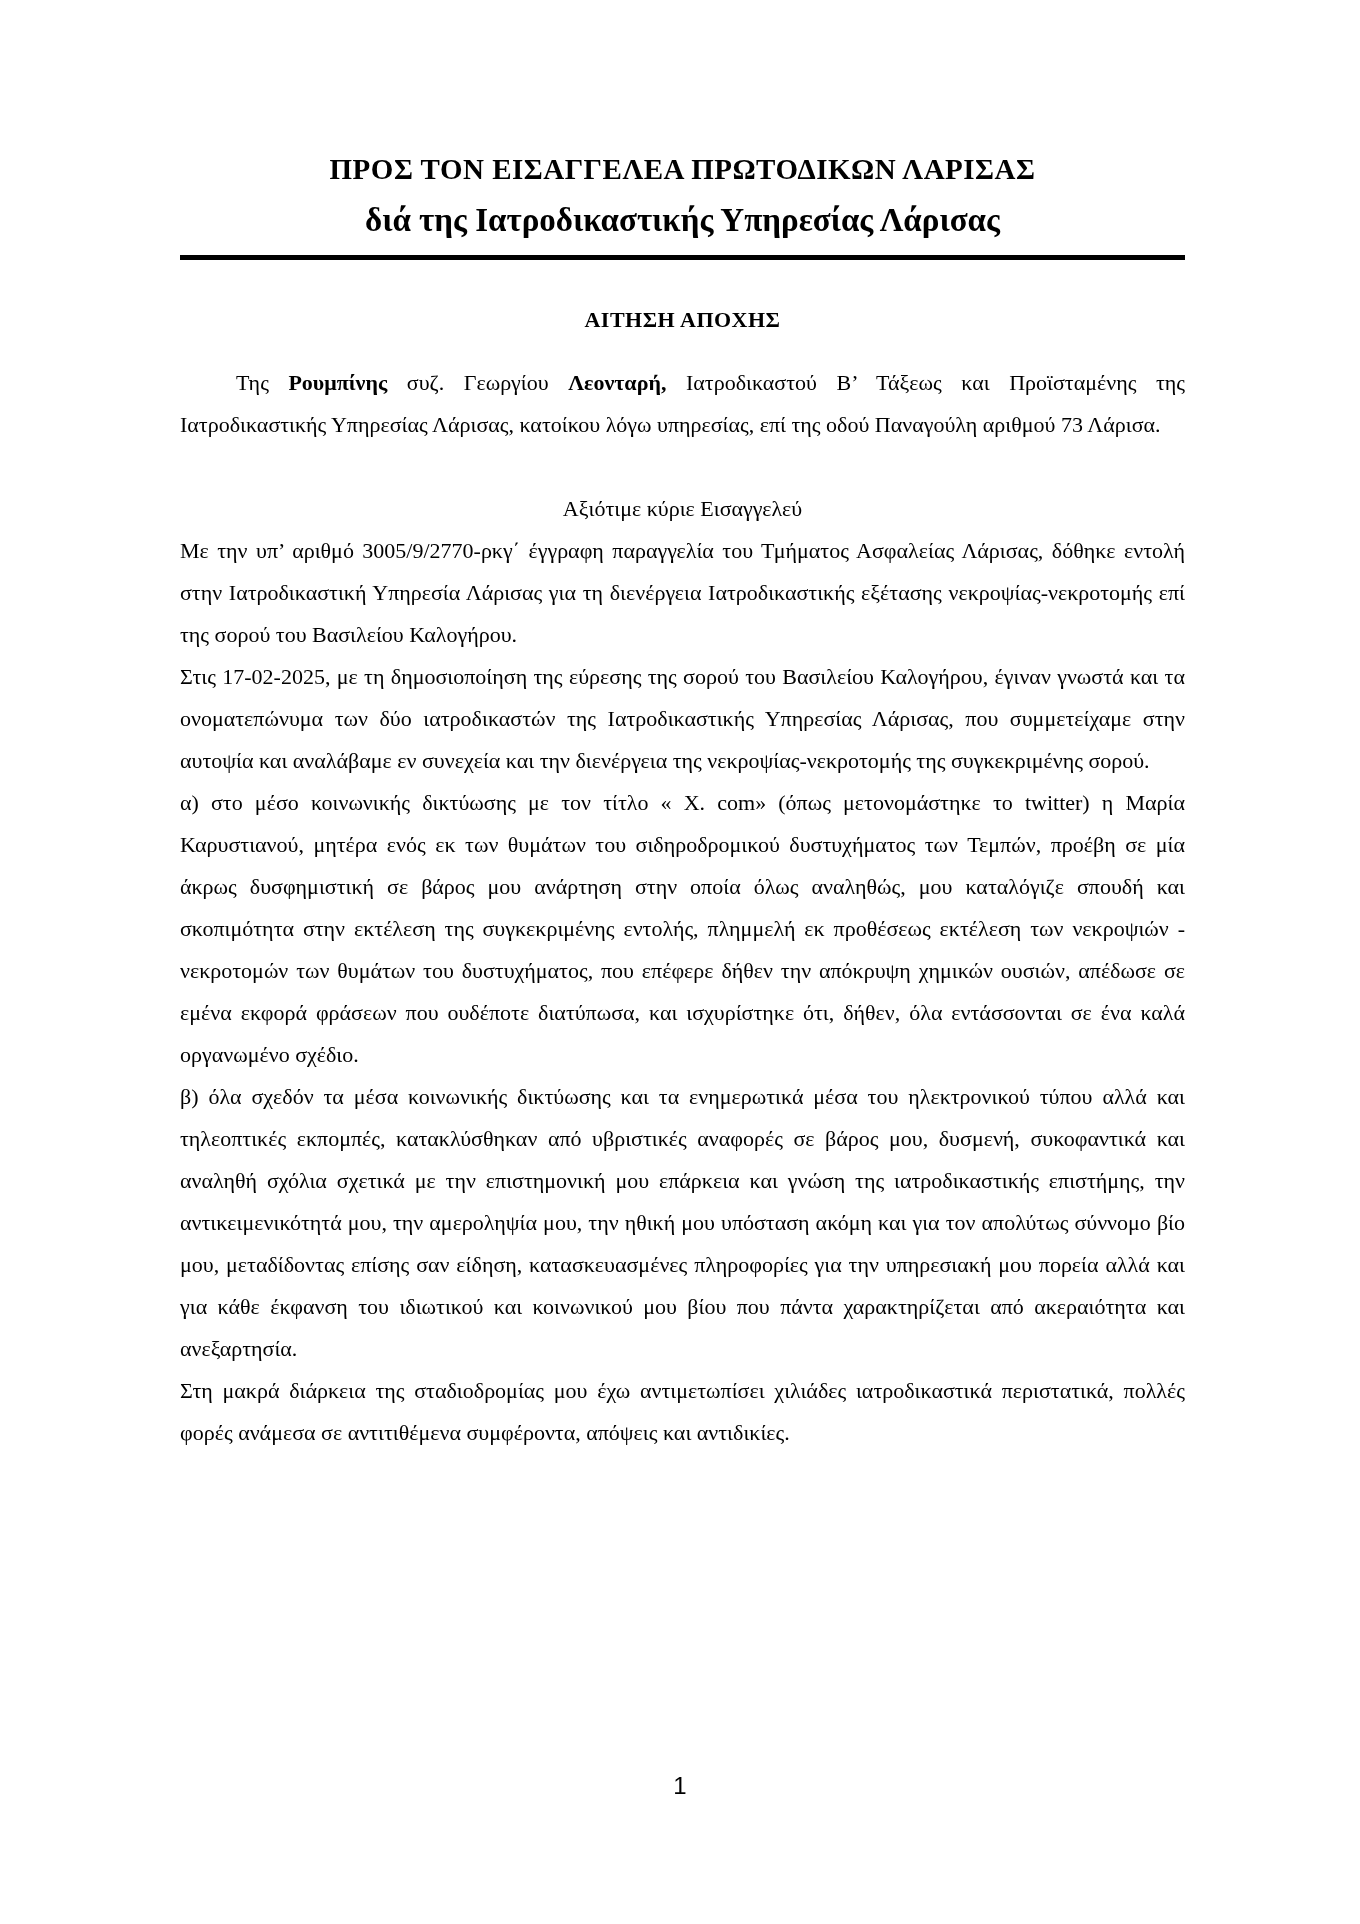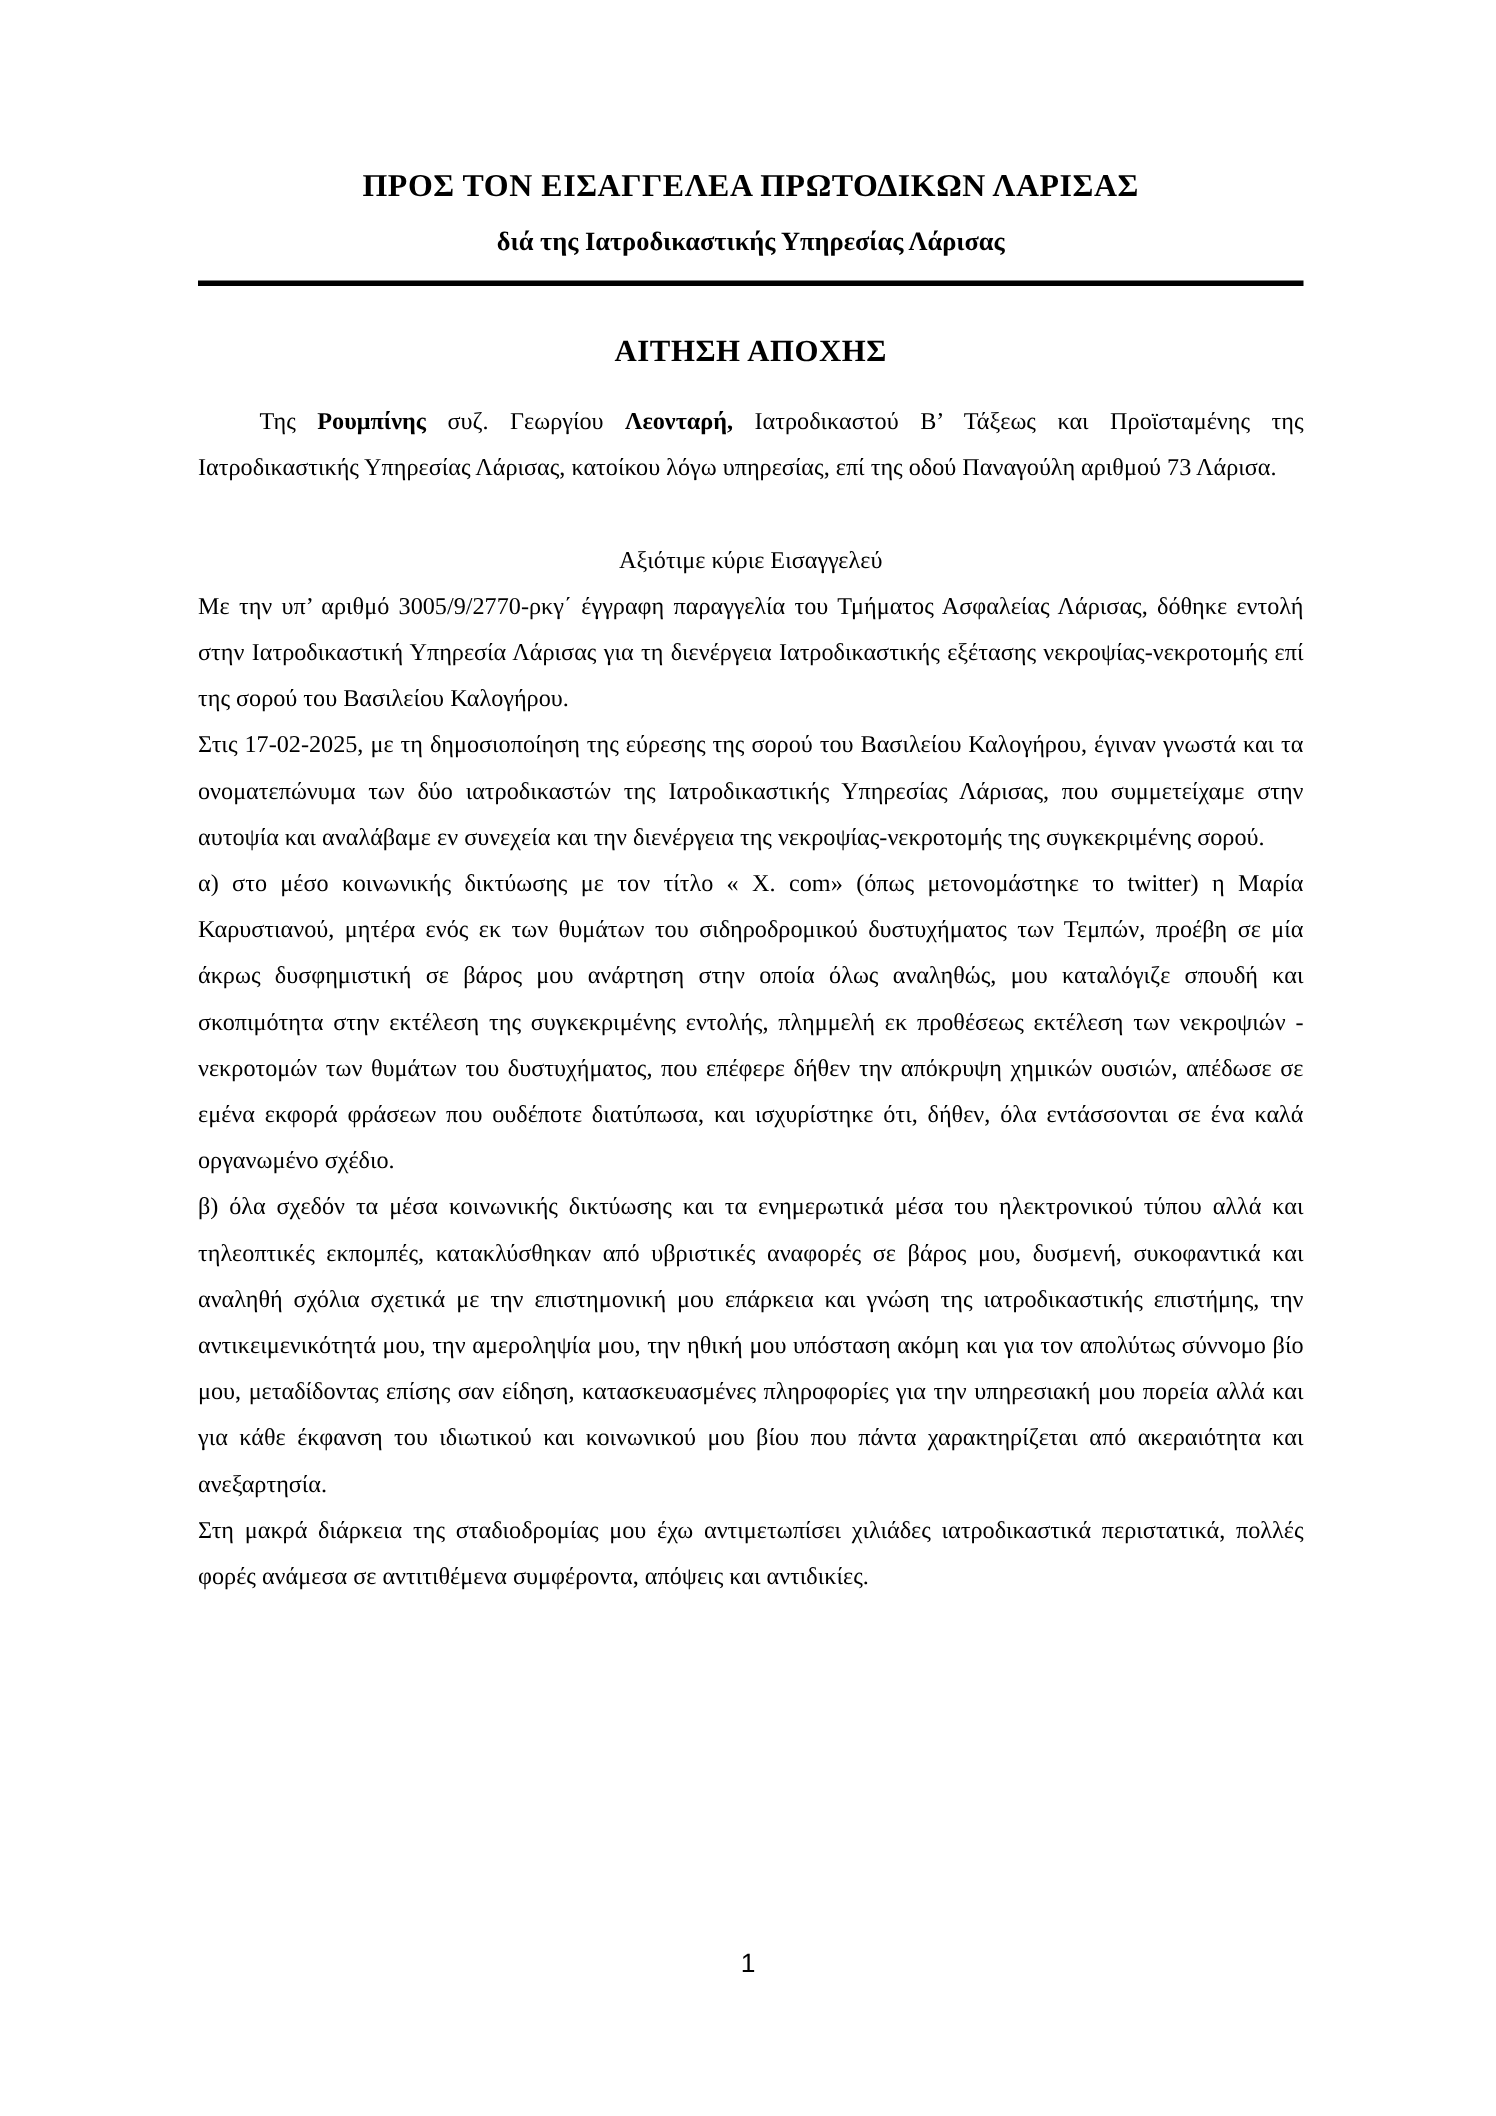--- a/index.html
+++ b/index.html
@@ -23,33 +23,33 @@
   .doc-header {
     text-align: center;
     font-weight: bold;
   }
   .doc-header .line1 {
     font-size: 29px;
     line-height: 38px;
     letter-spacing: 0.5px;
   }
   .doc-header .line2 {
-    font-size: 24px;
+    font-size: 33px;
     line-height: 34px;
     margin-top: 15px;
   }
   .rule {
     border: none;
     border-top: 5px solid #000000;
     margin: 18px 0 0 0;
   }
   .doc-title {
     text-align: center;
     font-weight: bold;
-    font-size: 28px;
+    font-size: 22px;
     line-height: 36px;
     margin-top: 42px;
     letter-spacing: 0.5px;
   }
   p.body-par {
     font-size: 22px;
     line-height: 42px;
     text-align: justify;
     margin: 0;
   }

